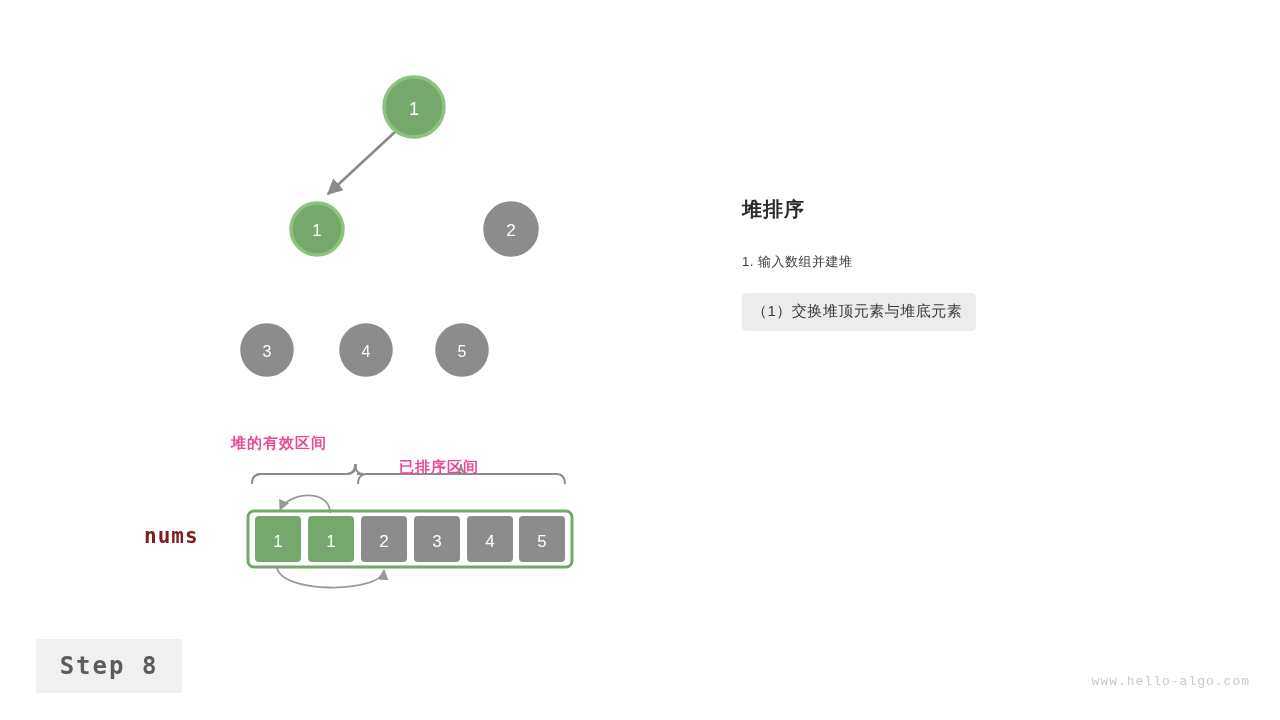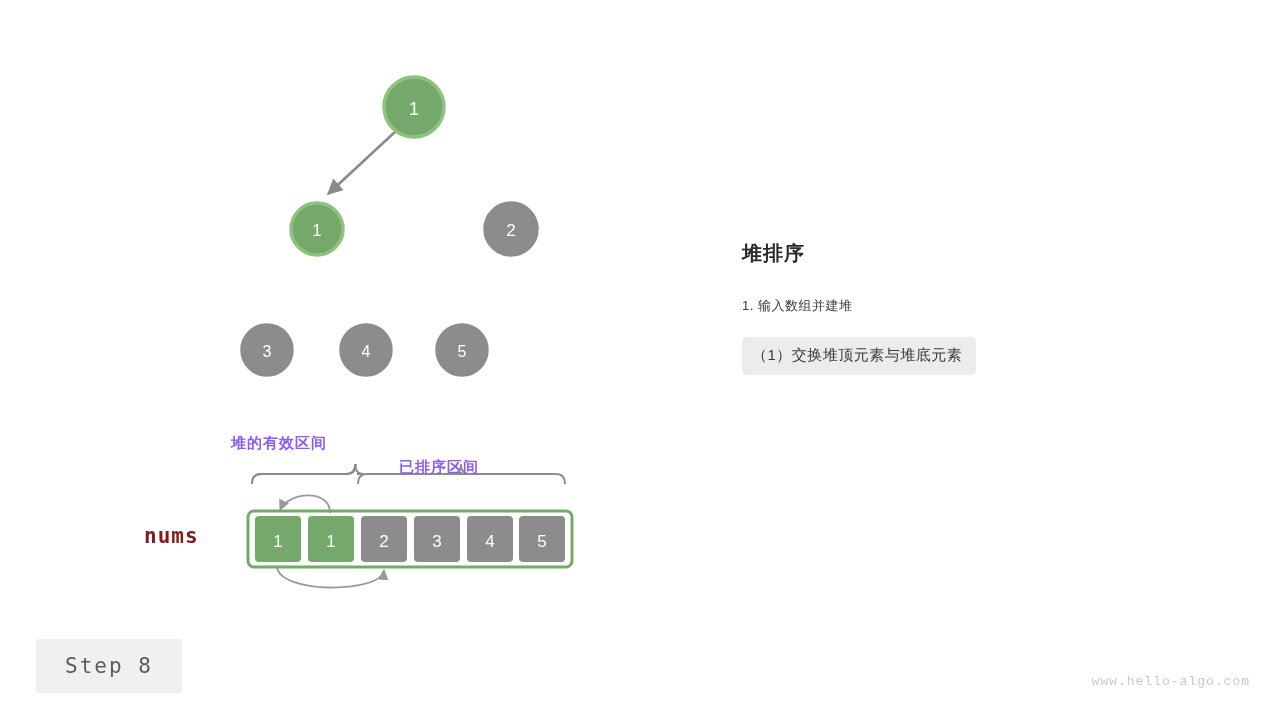--- a/index.html
+++ b/index.html
@@ -33,21 +33,20 @@
     left: 742px;
     top: 196px;
     width: 460px;
   }
   .panel-title {
     font-size: 20px;
     font-weight: bold;
     color: #2b2b2b;
     letter-spacing: 1px;
     margin-bottom: 30px;
-    margin-top: 44px;
   }
   .panel-step {
     font-size: 13px;
     color: #3a3a3a;
     margin-bottom: 22px;
     letter-spacing: 0.5px;
   }
   .panel-substep {
     display: inline-block;
     font-size: 15px;
@@ -64,22 +63,22 @@
     left: 36px;
     top: 639px;
     width: 146px;
     height: 54px;
     background: #f0f0f0;
     border-radius: 2px;
     display: flex;
     align-items: center;
     justify-content: center;
     font-family: "DejaVu Sans Mono", monospace;
-    font-size: 21px;
-    font-weight: normal;
+    font-size: 24px;
+    font-weight: bold;
     color: #5c5c5c;
     letter-spacing: 2px;
   }
 
   
   .watermark {
     position: absolute;
     right: 30px;
     top: 674px;
     font-family: Liberation Mono, monospace;
@@ -98,21 +97,21 @@
     font-weight: bold;
     color: #7f1d1d;
     letter-spacing: 1px;
   }
 
   
   .bracket-label {
     position: absolute;
     font-size: 15px;
     font-weight: bold;
-    color: #8b5cf6;
+    color: #ec4899;
     letter-spacing: 1px;
     white-space: nowrap;
   }
   #bracket-label-heap { left: 231px; top: 434px; }
   #bracket-label-sorted { left: 399px; top: 458px; }
 </style>
 </head>
 <body>
 
 <div class="stage">

